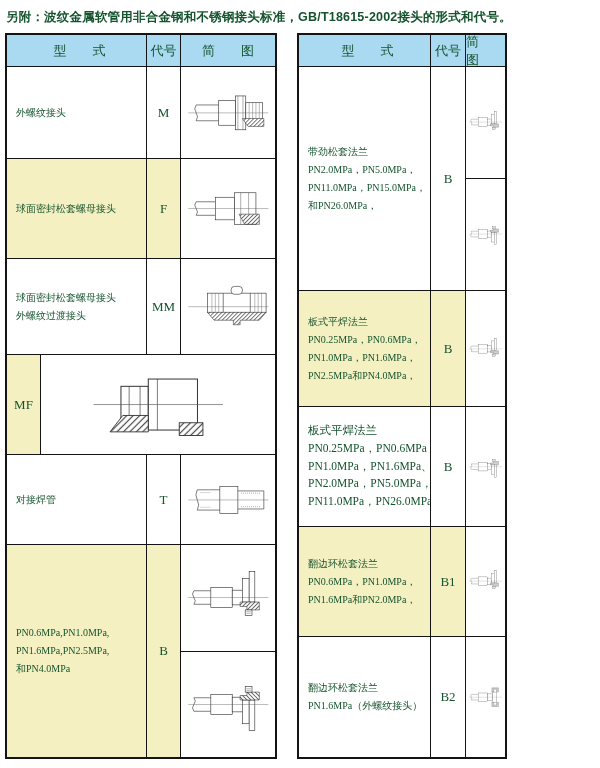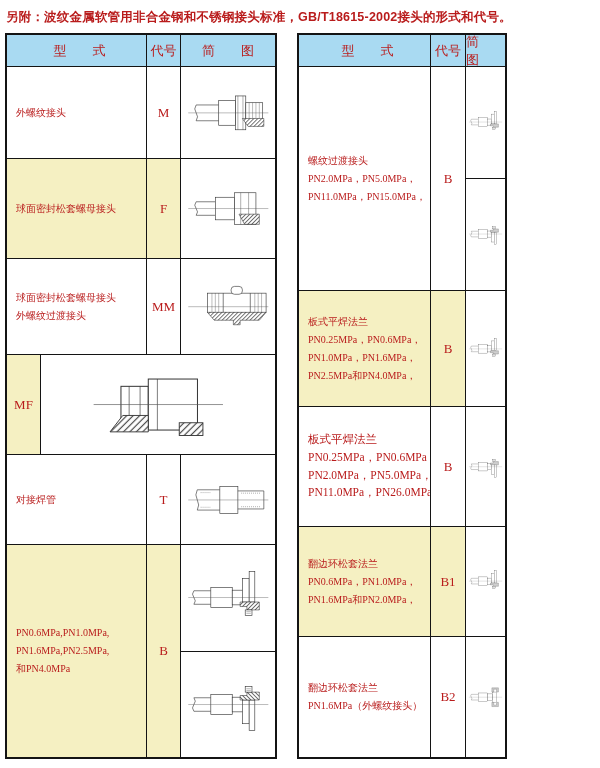--- a/index.html
+++ b/index.html
@@ -1,18 +1,18 @@
 <!DOCTYPE html>
 <html style="--hdr-bg: #a9daf2; --hl-bg: #f5f0c2;"><head>
 <meta charset="utf-8">
 <style>
   *{margin:0;padding:0;box-sizing:border-box}
   html,body{background:#fff}
   .page{width:512px;height:768px;background:#fff;overflow:hidden;
-        font-family:"Liberation Serif","DejaVu Serif",serif;color:#b91c1c;position:relative}
+        font-family:"Liberation Serif","DejaVu Serif",serif;color:#14532d;position:relative}
   .title{font-family:"Liberation Sans","DejaVu Sans",sans-serif;font-weight:700;
          font-size:12.5px;letter-spacing:.2px;padding:9px 4px 7px 6px;white-space:nowrap}
   .tables{display:flex;gap:20px;padding:0 5px;align-items:flex-start}
   .tbl{border:2px solid #141414;background:#fff}
   .tbl-left{width:287px}
   .tbl-right{flex:1}
   .tr{display:flex;border-bottom:1px solid #141414}
   .tr:last-child{border-bottom:0}
   .c{border-right:1px solid #141414;display:flex;flex-direction:column;
      justify-content:center;overflow:hidden;background:#fff}
@@ -267,23 +267,24 @@
           </div>
           <div class="c code" style="width:35px">
             <span>代号</span>
           </div>
           <div class="c diag">
             <span>简　　图</span>
           </div>
         </div>
         <div class="tr" style="height:224px">
           <div class="c type" style="width:132px">
-            <div class="ln">螺纹过渡接头</div>
+            <div class="ln">带劲松套法兰</div>
             <div class="ln">PN2.0MPa，PN5.0MPa，</div>
             <div class="ln">PN11.0MPa，PN15.0MPa，</div>
+            <div class="ln">和PN26.0MPa，</div>
           </div>
           <div class="c code" style="width:35px">
             <span>B</span>
           </div>
           <div class="c diag">
             <div class="dsub">
               <svg class="diag-svg" viewBox="0 0 150 100">
                 <defs>
                   <pattern id="hp8" width="5" height="5" patternUnits="userSpaceOnUse" patternTransform="rotate(45)">
                     <rect width="5" height="5" fill="#fff"></rect>
@@ -362,20 +363,21 @@
                 <line x1="107" y1="78" x2="115" y2="78" stroke="#333" stroke-width="0.6"></line>
                 <line x1="4" y1="50" x2="146" y2="50" stroke="#555" stroke-width="0.7"></line>
               </svg>
             </div>
           </div>
         </div>
         <div class="tr" style="height:120px">
           <div class="c type tight" style="width:132px">
             <div class="ln">板式平焊法兰</div>
             <div class="ln">PN0.25MPa，PN0.6MPa，</div>
+            <div class="ln">PN1.0MPa，PN1.6MPa、</div>
             <div class="ln">PN2.0MPa，PN5.0MPa，</div>
             <div class="ln">PN11.0MPa，PN26.0MPa，</div>
           </div>
           <div class="c code" style="width:35px">
             <span>B</span>
           </div>
           <div class="c diag">
             <div class="dsub">
               <svg class="diag-svg" viewBox="0 0 150 100">
                 <defs>

